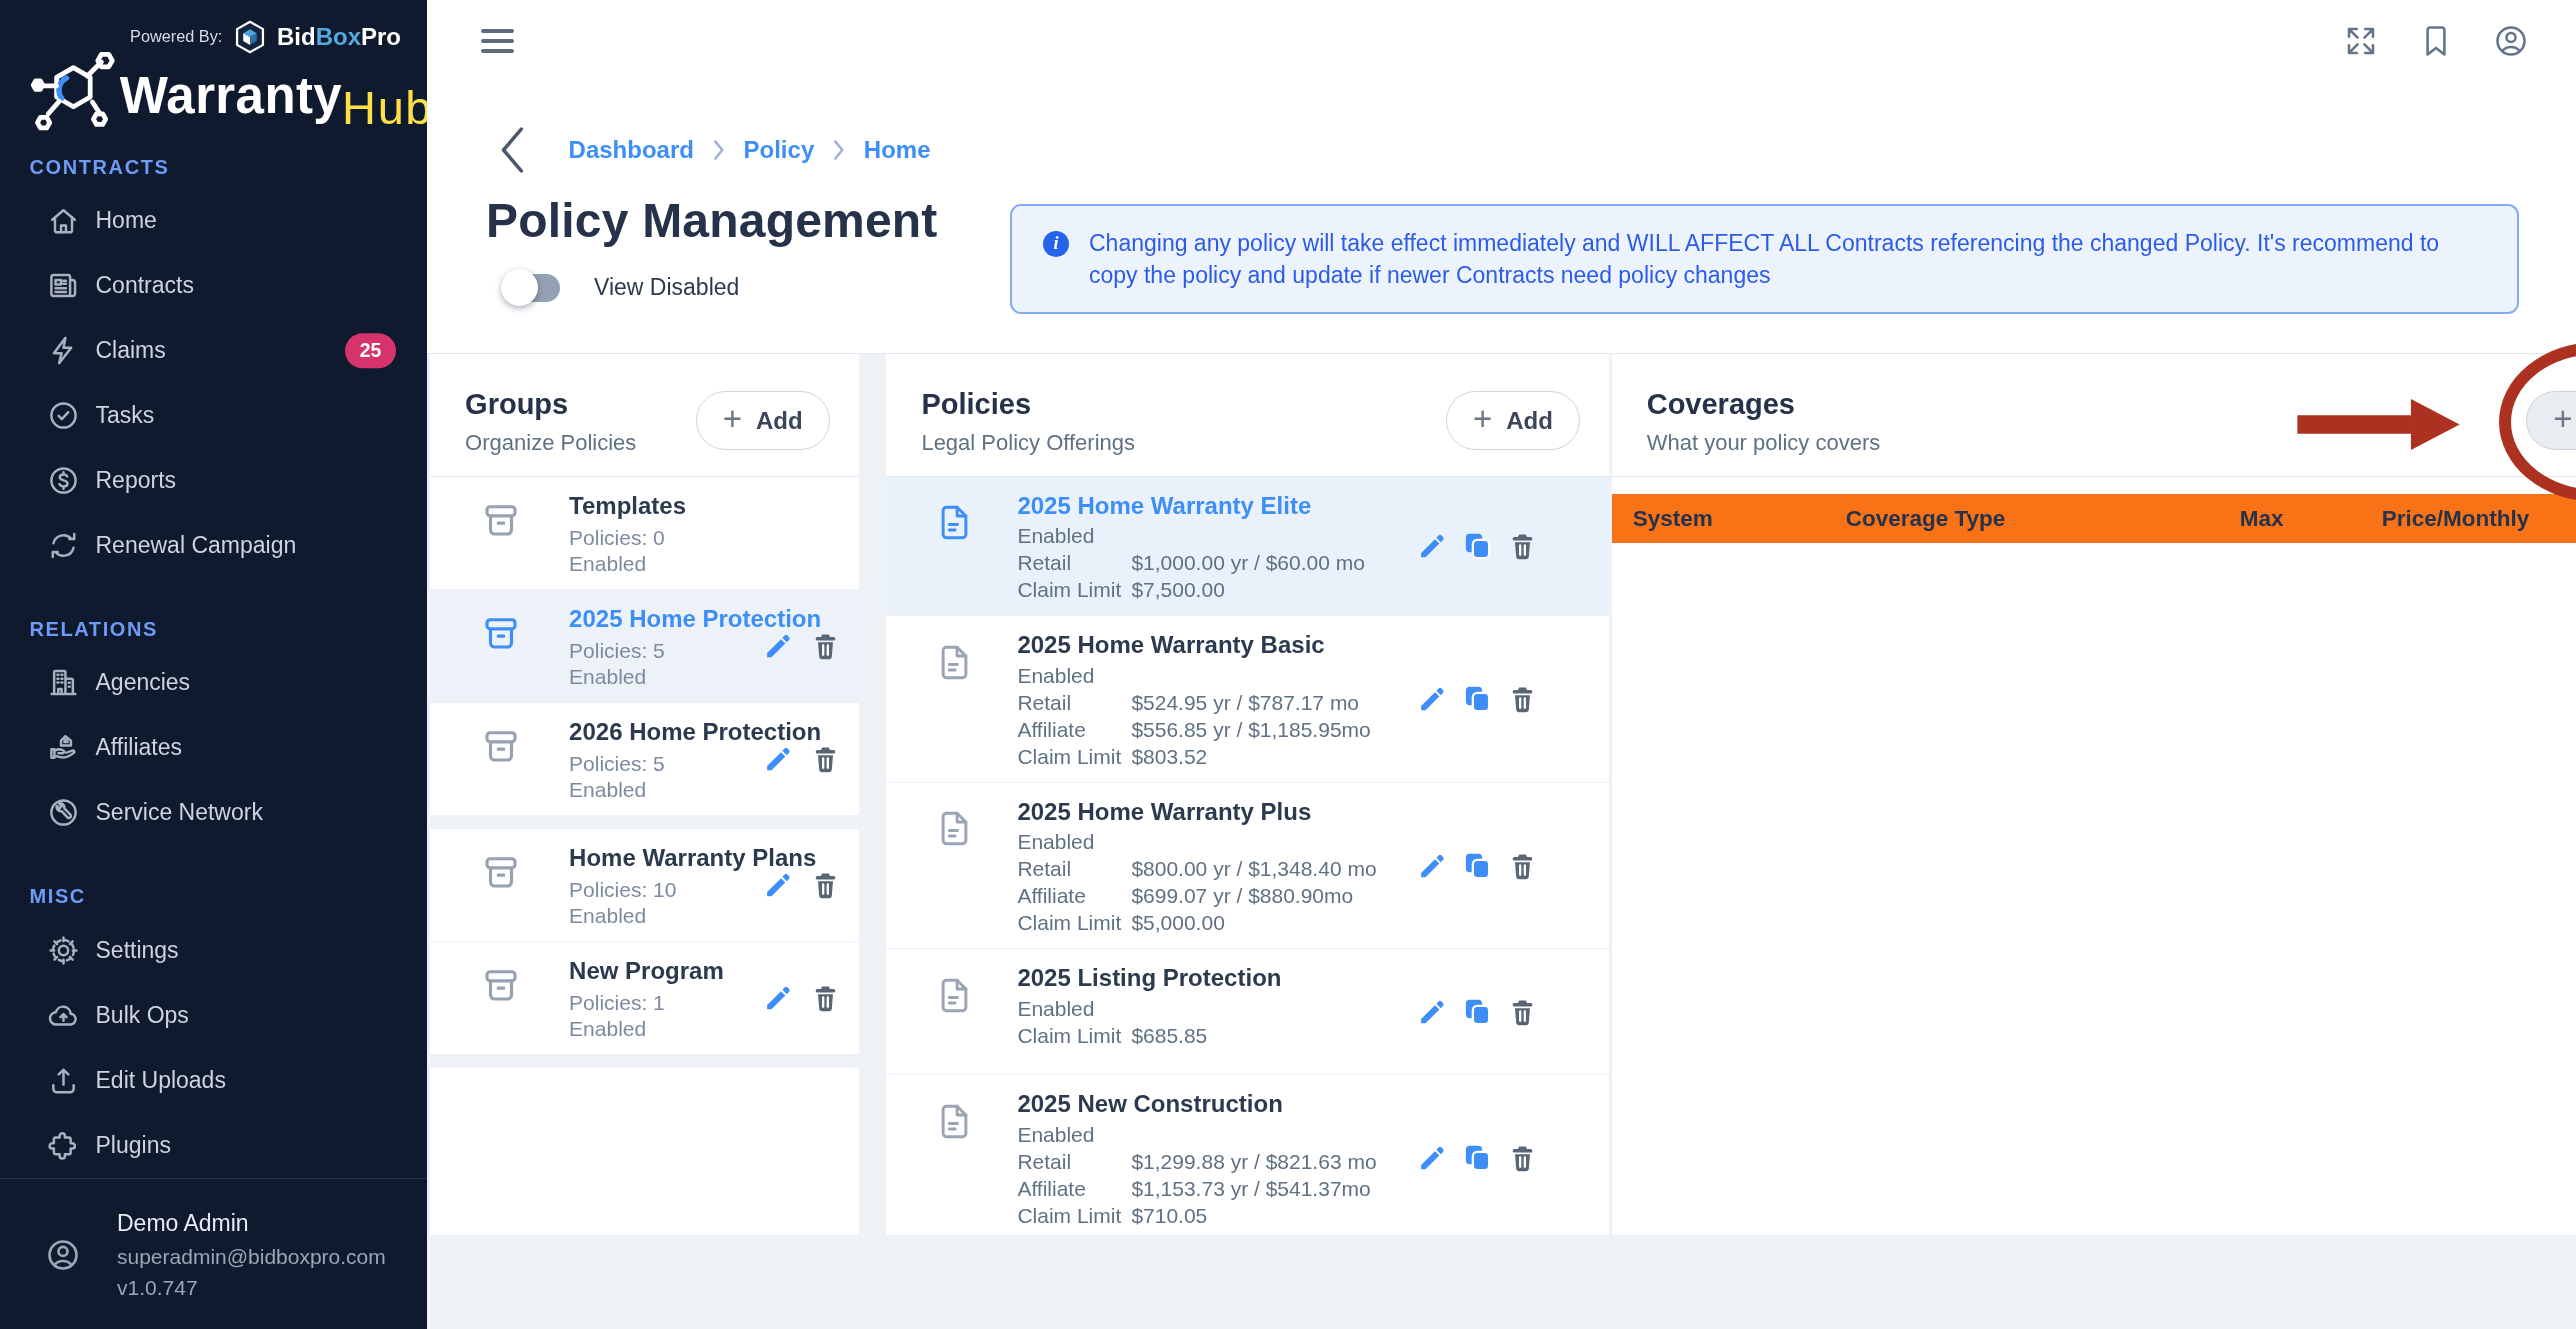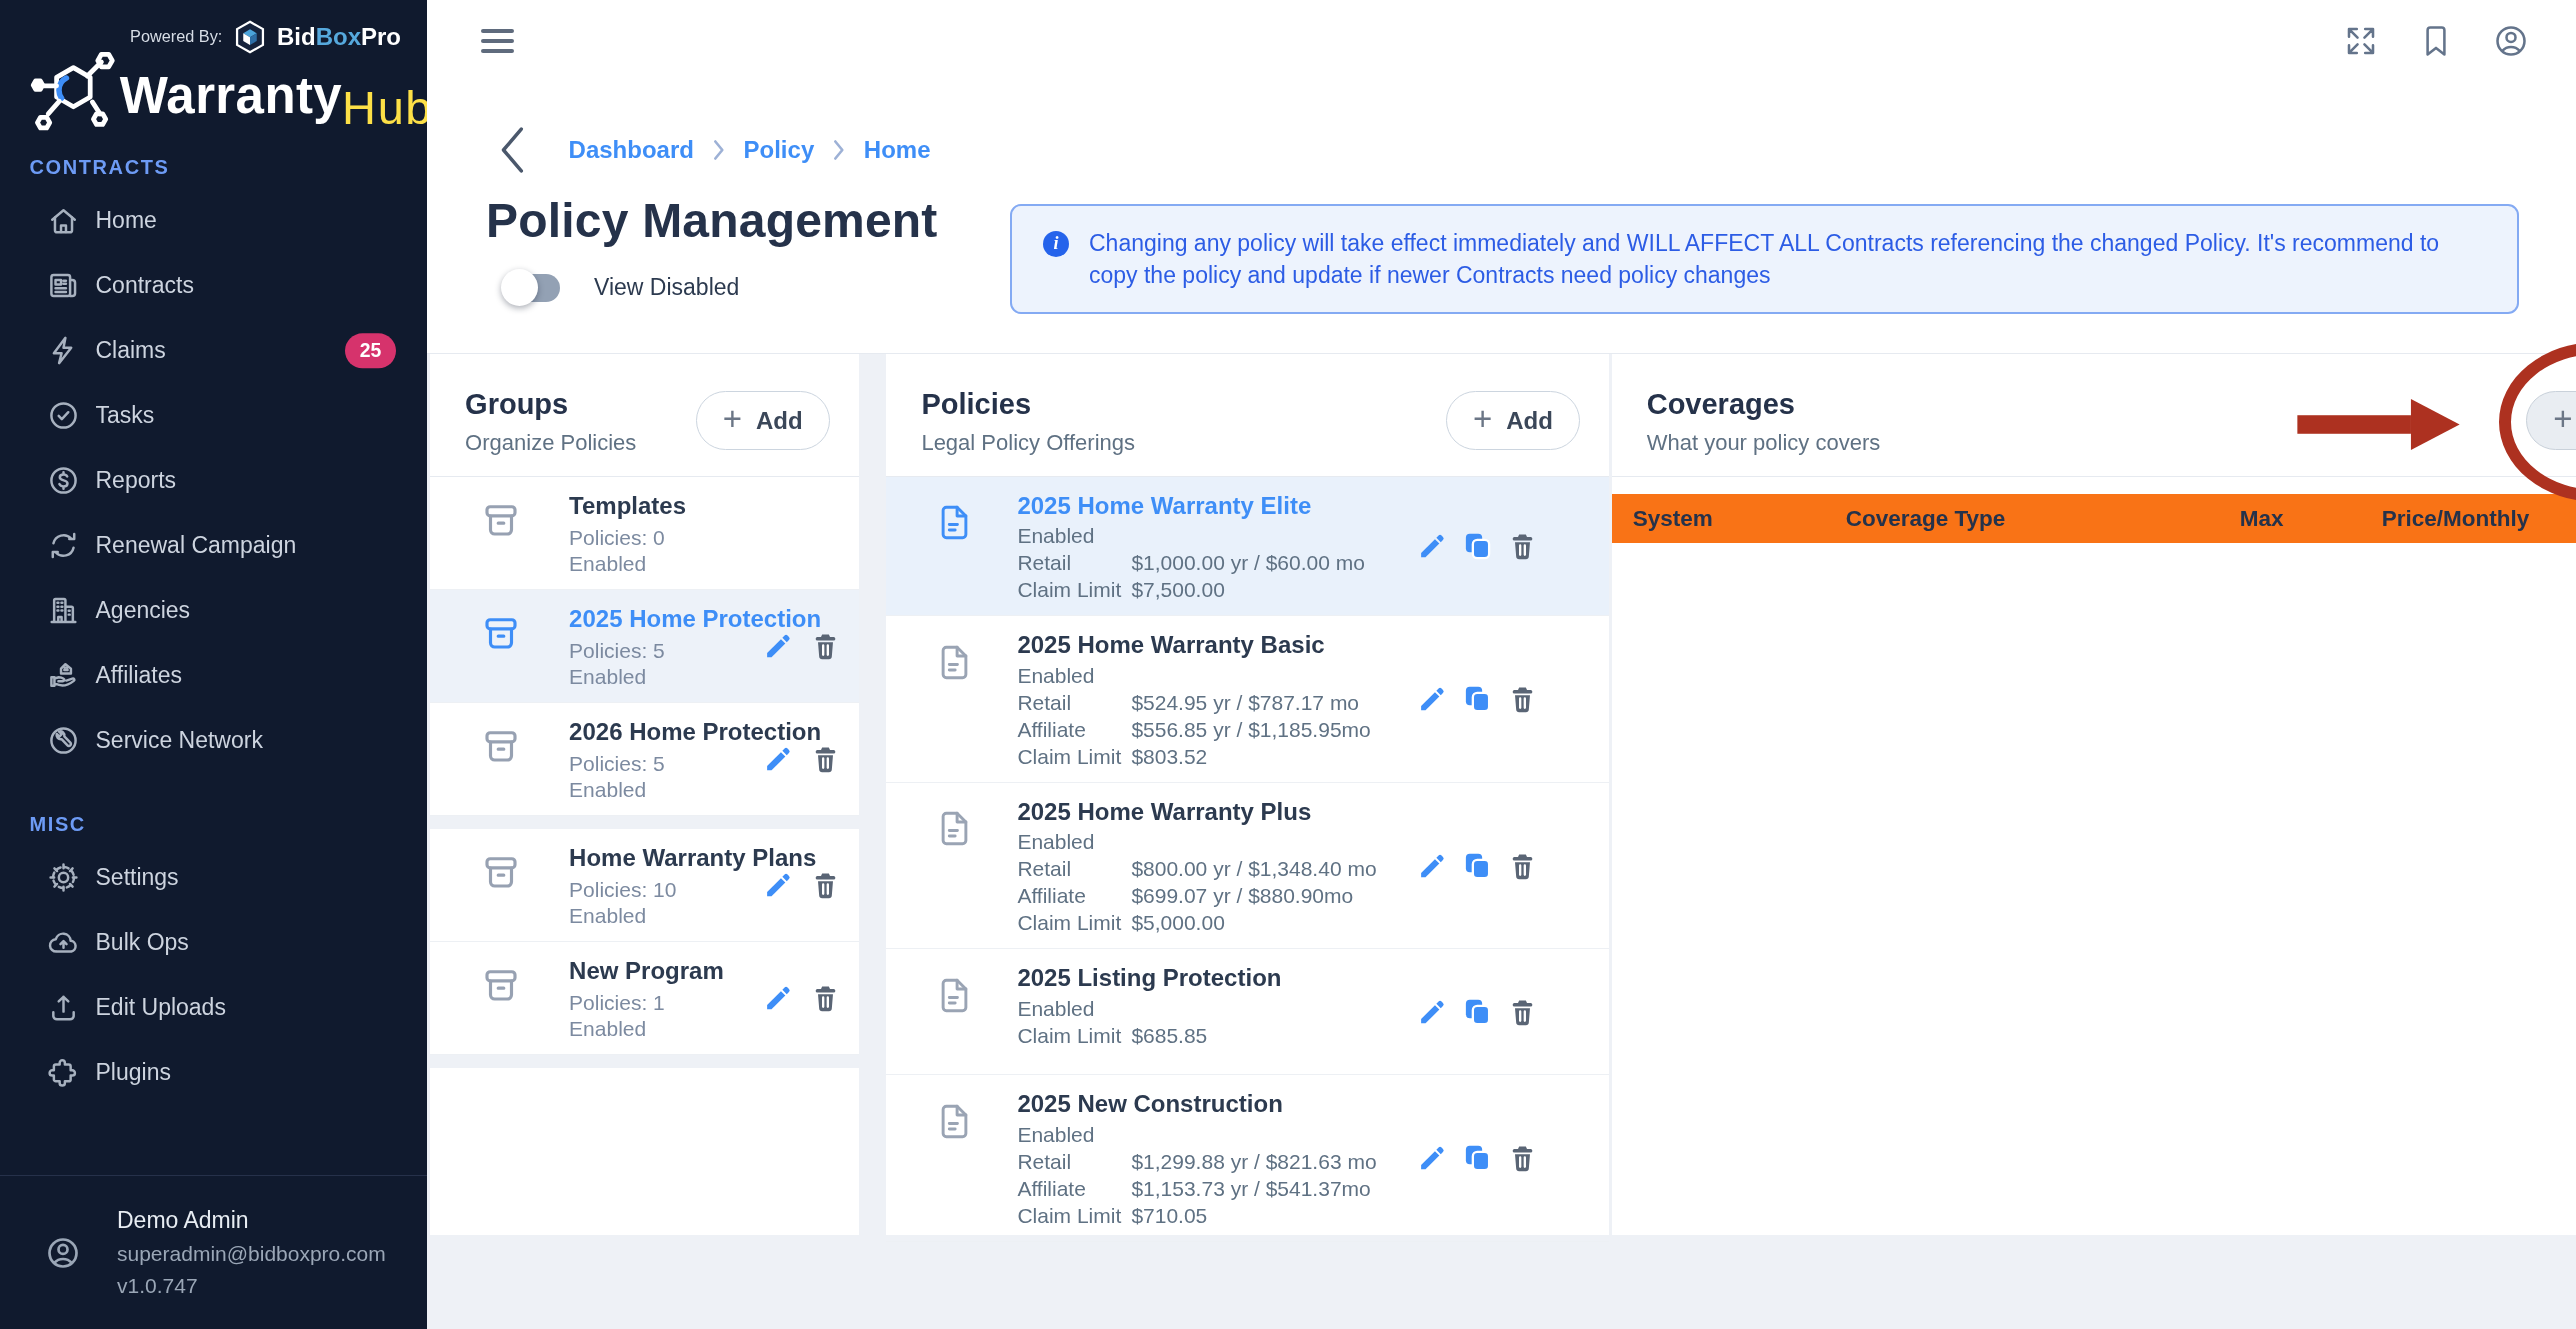--- a/index.html
+++ b/index.html
@@ -211,20 +211,21 @@
         </div>
         <div class="nav-item">
           <span class="nav-icon stroke-ic">
             <svg viewBox="0 0 24 24">
               <path d="M19.3 13.6a7.5 7.5 0 0 1-12.8 3.5M4.7 10.4a7.5 7.5 0 0 1 12.8-3.5"></path>
               <path d="M19.8 3.6v3.6h-3.6M4.2 20.4v-3.6h3.6"></path>
             </svg>
           </span>
           <span class="nav-label">Renewal Campaign</span>
         </div>
+        <div class="section-label later">RELATIONS</div>
         <div class="nav-item">
           <span class="nav-icon stroke-ic">
             <svg viewBox="0 0 24 24">
               <path d="M5.2 20.4V4.6a1 1 0 0 1 1-1h6.2a1 1 0 0 1 1 1v15.8M13.4 9.2h4.4a1 1 0 0 1 1 1v10.2M3.4 20.4h17.2M8.2 16.8h2.4v3.6H8.2z"></path>
               <path d="M7.6 6.4h.7M10.5 6.4h.7M7.6 9.2h.7M10.5 9.2h.7M7.6 12h.7M10.5 12h.7M15.8 12.2h.7M15.8 15h.7"></path>
             </svg>
           </span>
           <span class="nav-label">Agencies</span>
         </div>
         <div class="nav-item">

